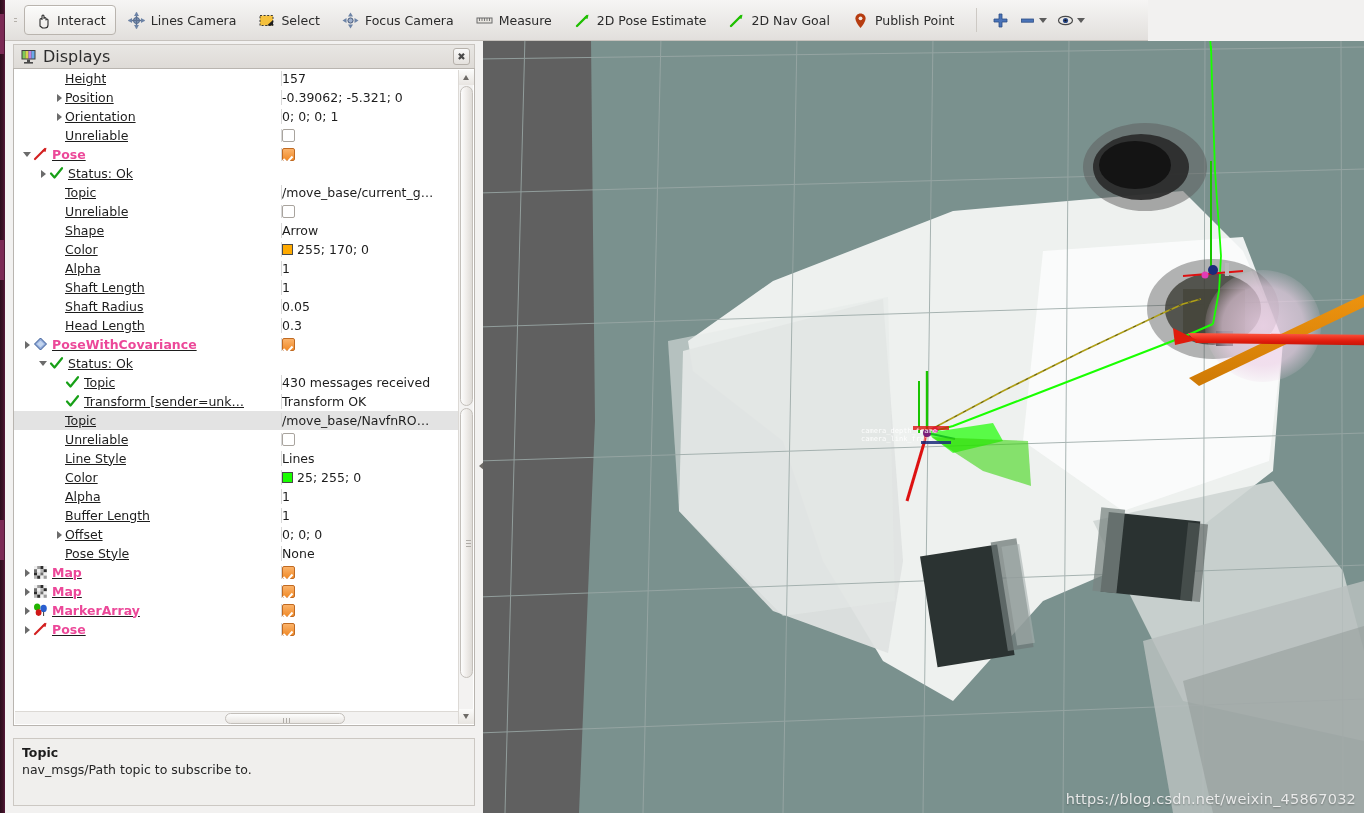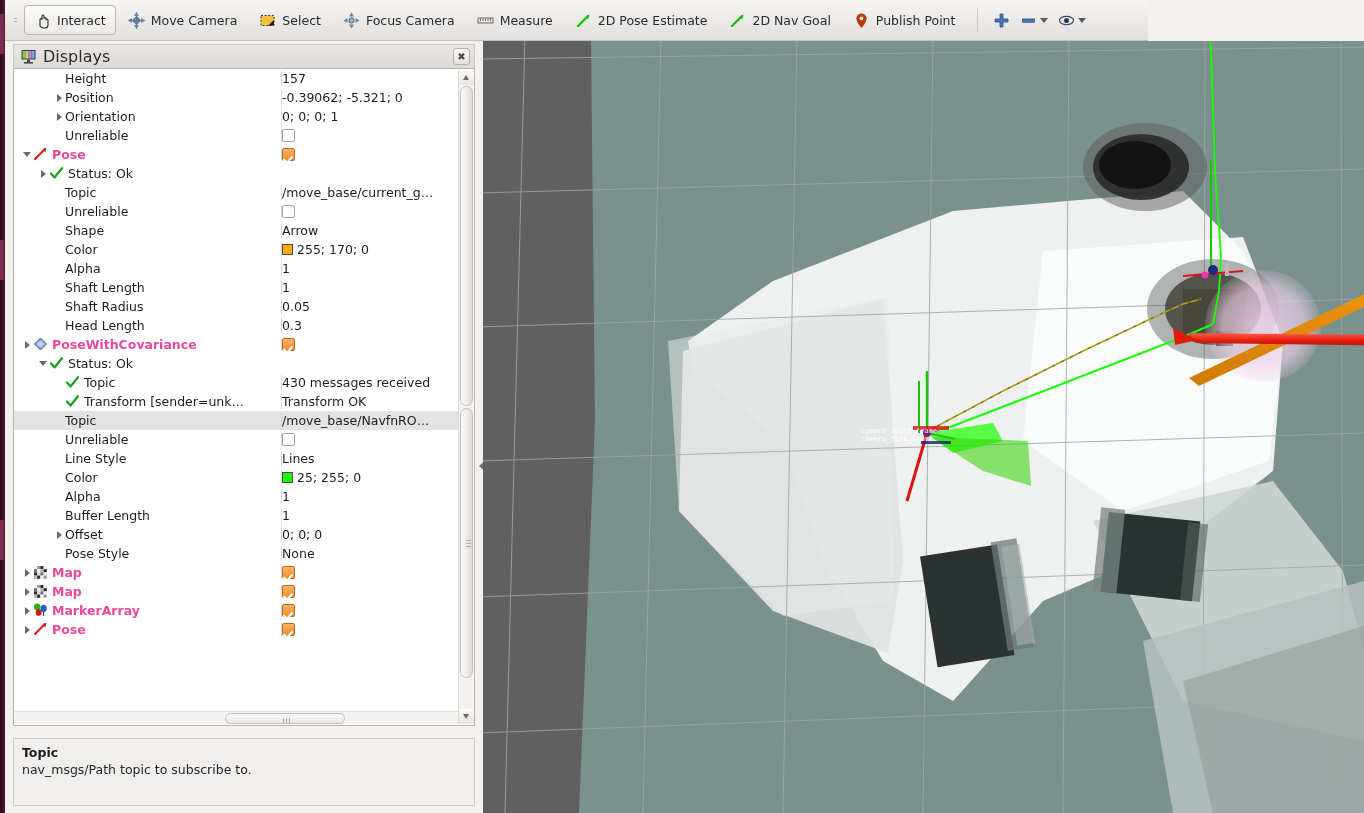--- a/index.html
+++ b/index.html
@@ -78,21 +78,21 @@
     background:#ffffff; border:1px solid #b9b5b0; overflow:hidden;
   }
   .tree { position:absolute; left:0; top:0; width:445px; }
   .row {
     display:flex; height:19px; align-items:center; font-size:12.5px; color:#1d1d1d;
     border-bottom:1px solid transparent;
   }
   .row.sel { background:#e3e3e3; }
   .row .namecell {
     width: 267px; flex:0 0 267px; display:flex; align-items:center;
-    padding-right:4px; overflow:hidden; white-space:nowrap;
+    padding-right:4px; overflow:hidden; white-space:nowrap;text-decoration:underline;
   }
   .row .valcell {
     flex:1; display:flex; align-items:center; gap:4px;
     border-left:1px solid #d8d8d8; overflow:hidden; white-space:nowrap;
   }
   .ind { display:inline-block; flex:0 0 auto; }
   .arrow {
     width:11px; flex:0 0 11px; height:11px; position:relative;
   }
   .arrow.closed::after {
@@ -207,21 +207,21 @@
               <circle cx="8.5" cy="8.5" r="3" fill="#8fa4c4" stroke="#4a5f80" stroke-width="1"></circle>
               <line x1="8.5" y1="8.5" x2="8.5" y2="0.5" stroke="#5a6f90" stroke-width="1.4"></line>
               <line x1="8.5" y1="8.5" x2="8.5" y2="16.5" stroke="#5a6f90" stroke-width="1.4"></line>
               <line x1="8.5" y1="8.5" x2="0.5" y2="8.5" stroke="#5a6f90" stroke-width="1.4"></line>
               <line x1="8.5" y1="8.5" x2="16.5" y2="8.5" stroke="#5a6f90" stroke-width="1.4"></line>
               <polygon points="8.5,0 11,4 6,4" fill="#6c83a6"></polygon>
               <polygon points="8.5,17 11,13 6,13" fill="#6c83a6"></polygon>
               <polygon points="0,8.5 4,11 4,6" fill="#6c83a6"></polygon>
               <polygon points="17,8.5 13,11 13,6" fill="#6c83a6"></polygon>
             </svg></span>
-          <span>Move Camera</span>
+          <span>Lines Camera</span>
         </div>
         <div class="tb-btn">
           <span class="tb-ico"><svg width="17" height="17" viewBox="0 0 17 17">
               <rect x="2" y="3.5" width="13" height="10" fill="#f5c13d" stroke="#3b3b3b" stroke-width="1" stroke-dasharray="2 1.6"></rect>
               <polygon points="9,13.5 15,13.5 15,8" fill="#1f1f1f"></polygon>
             </svg></span>
           <span>Select</span>
         </div>
         <div class="tb-btn">
           <span class="tb-ico"><svg width="17" height="17" viewBox="0 0 17 17">
@@ -830,14 +830,15 @@
           <rect x="438" y="400" width="30" height="3" fill="#1b2a7a" opacity="0.85"></rect>
         </g>
       </g>
     </svg>
 
     <div id="tf-labels">
         <div class="tf-label" style="left: 378px; top: 387px;">camera_depth_frame</div>
         <div class="tf-label" style="left: 378px; top: 395px;">camera_link_frame</div>
       </div>
 
+    <div class="watermark">https://blog.csdn.net/weixin_45867032</div>
   </div>
 </div>
 
 </body></html>

